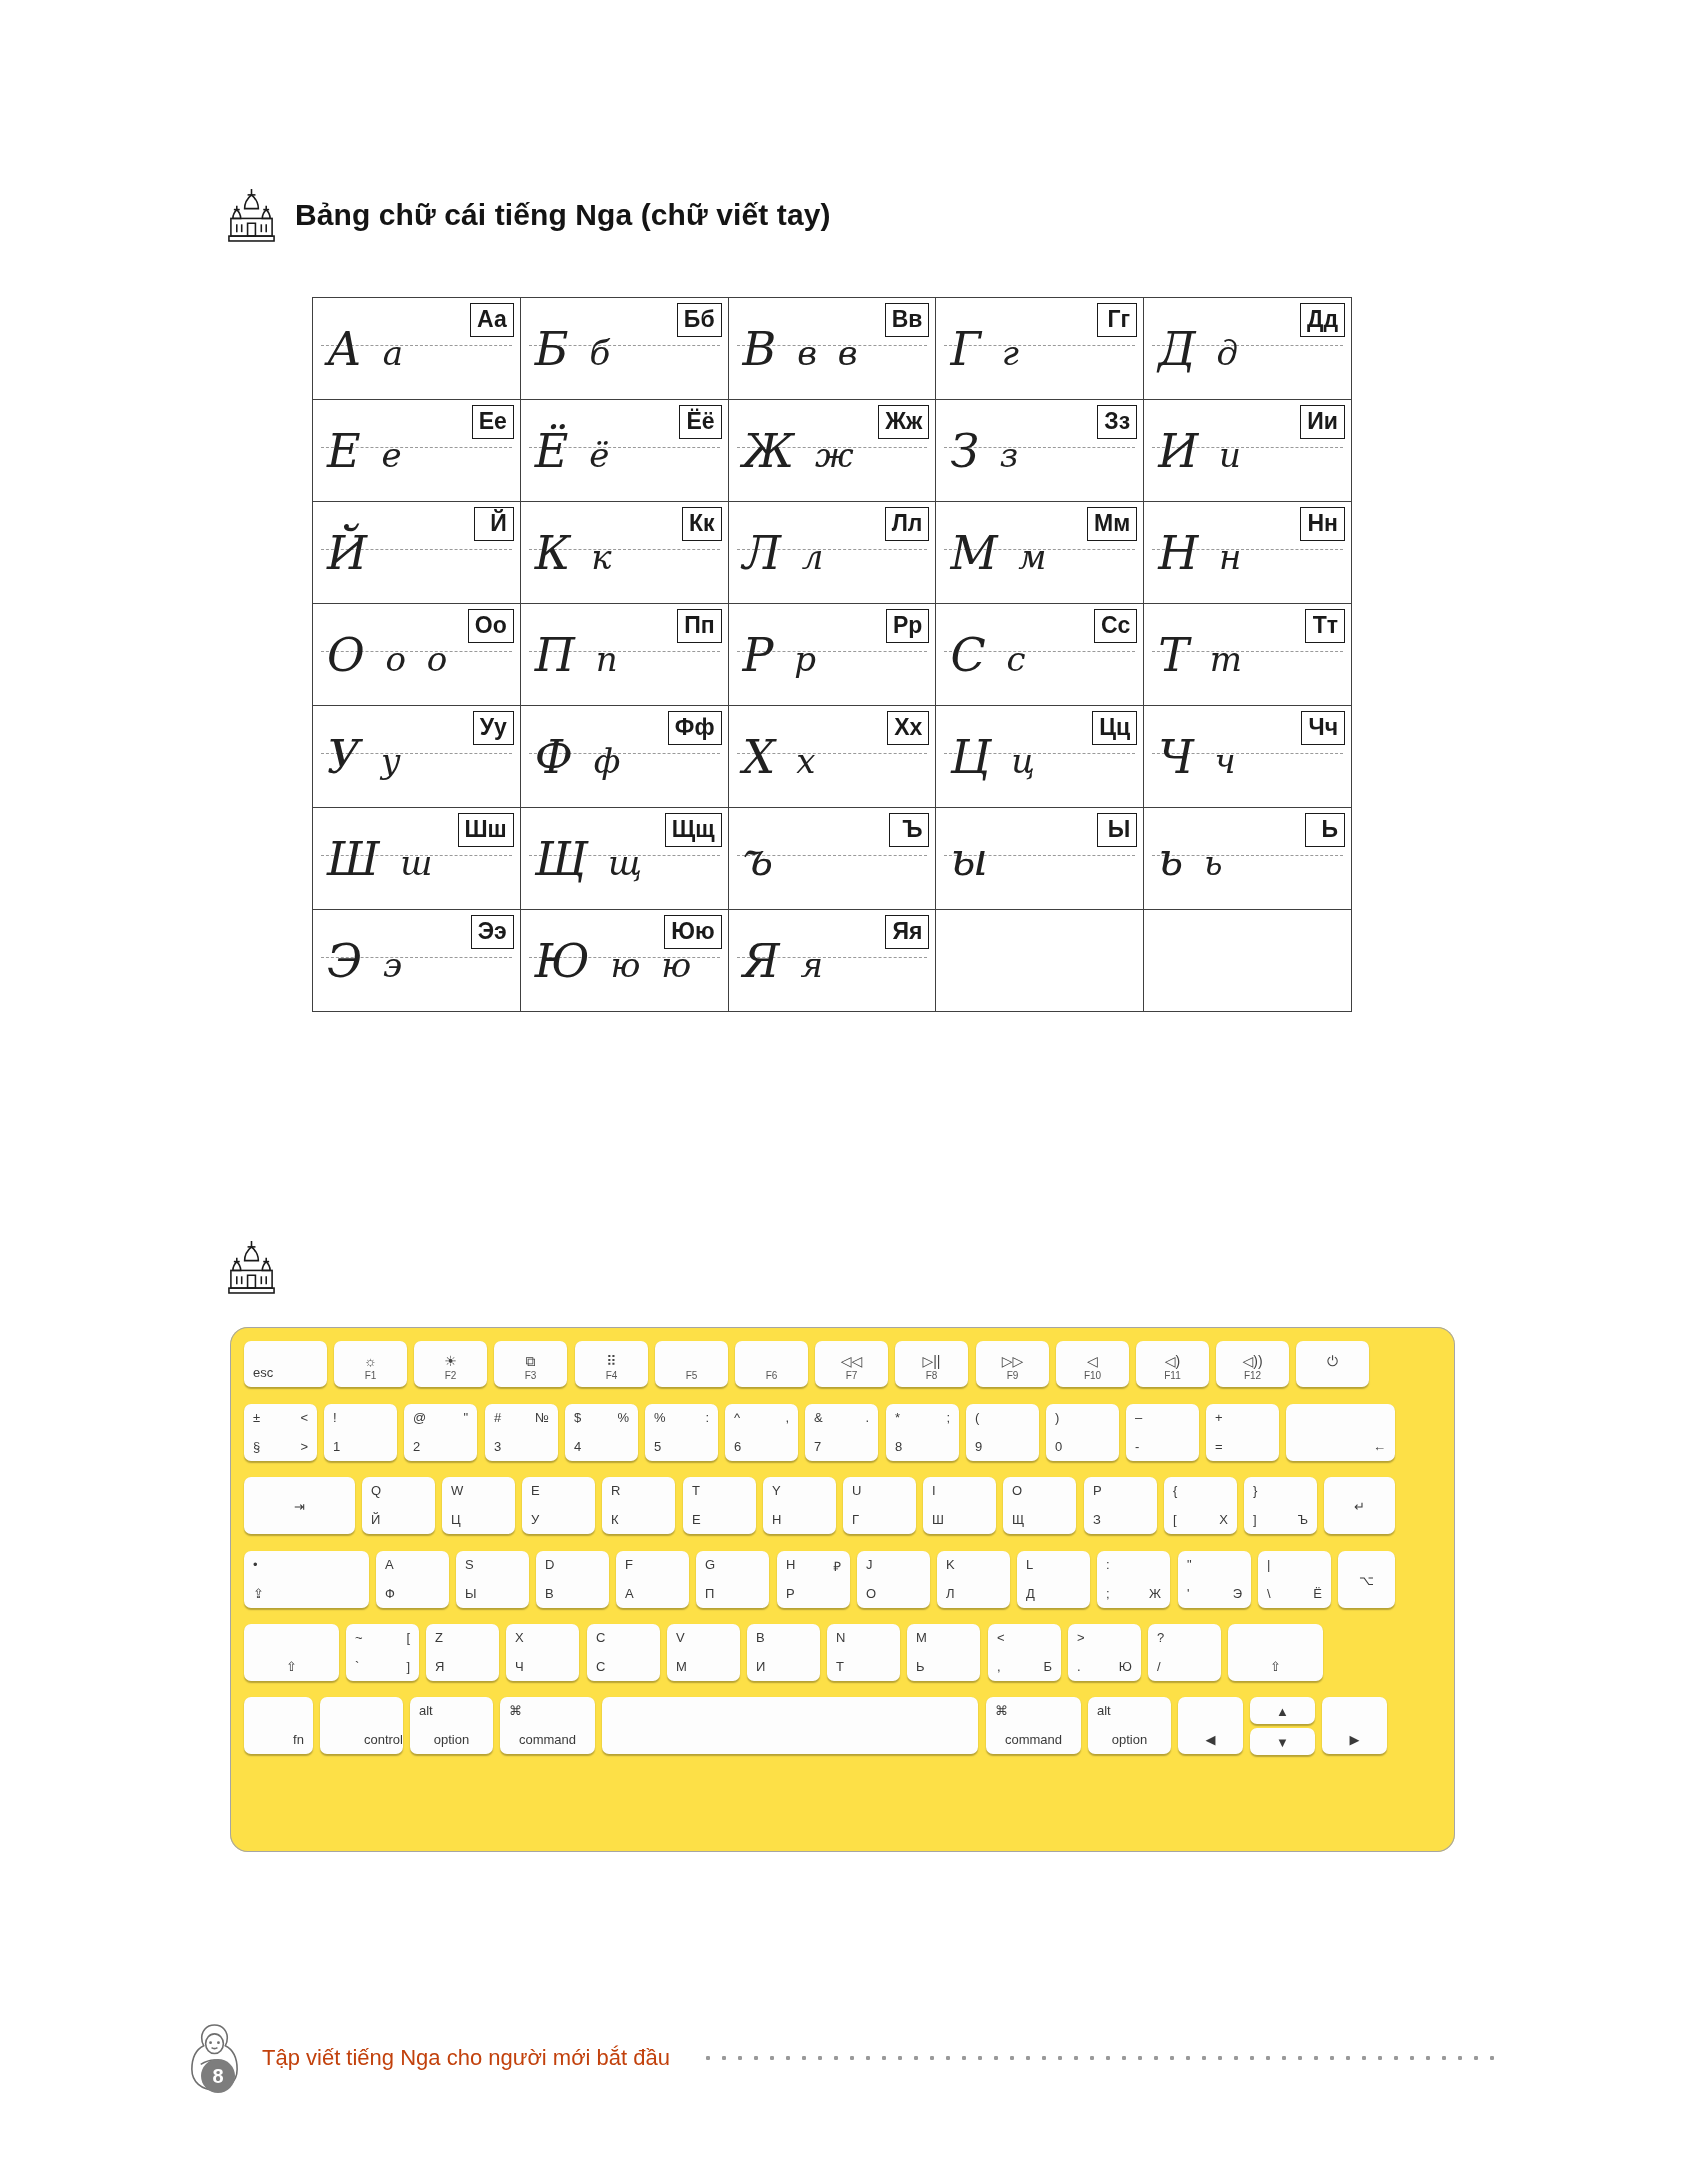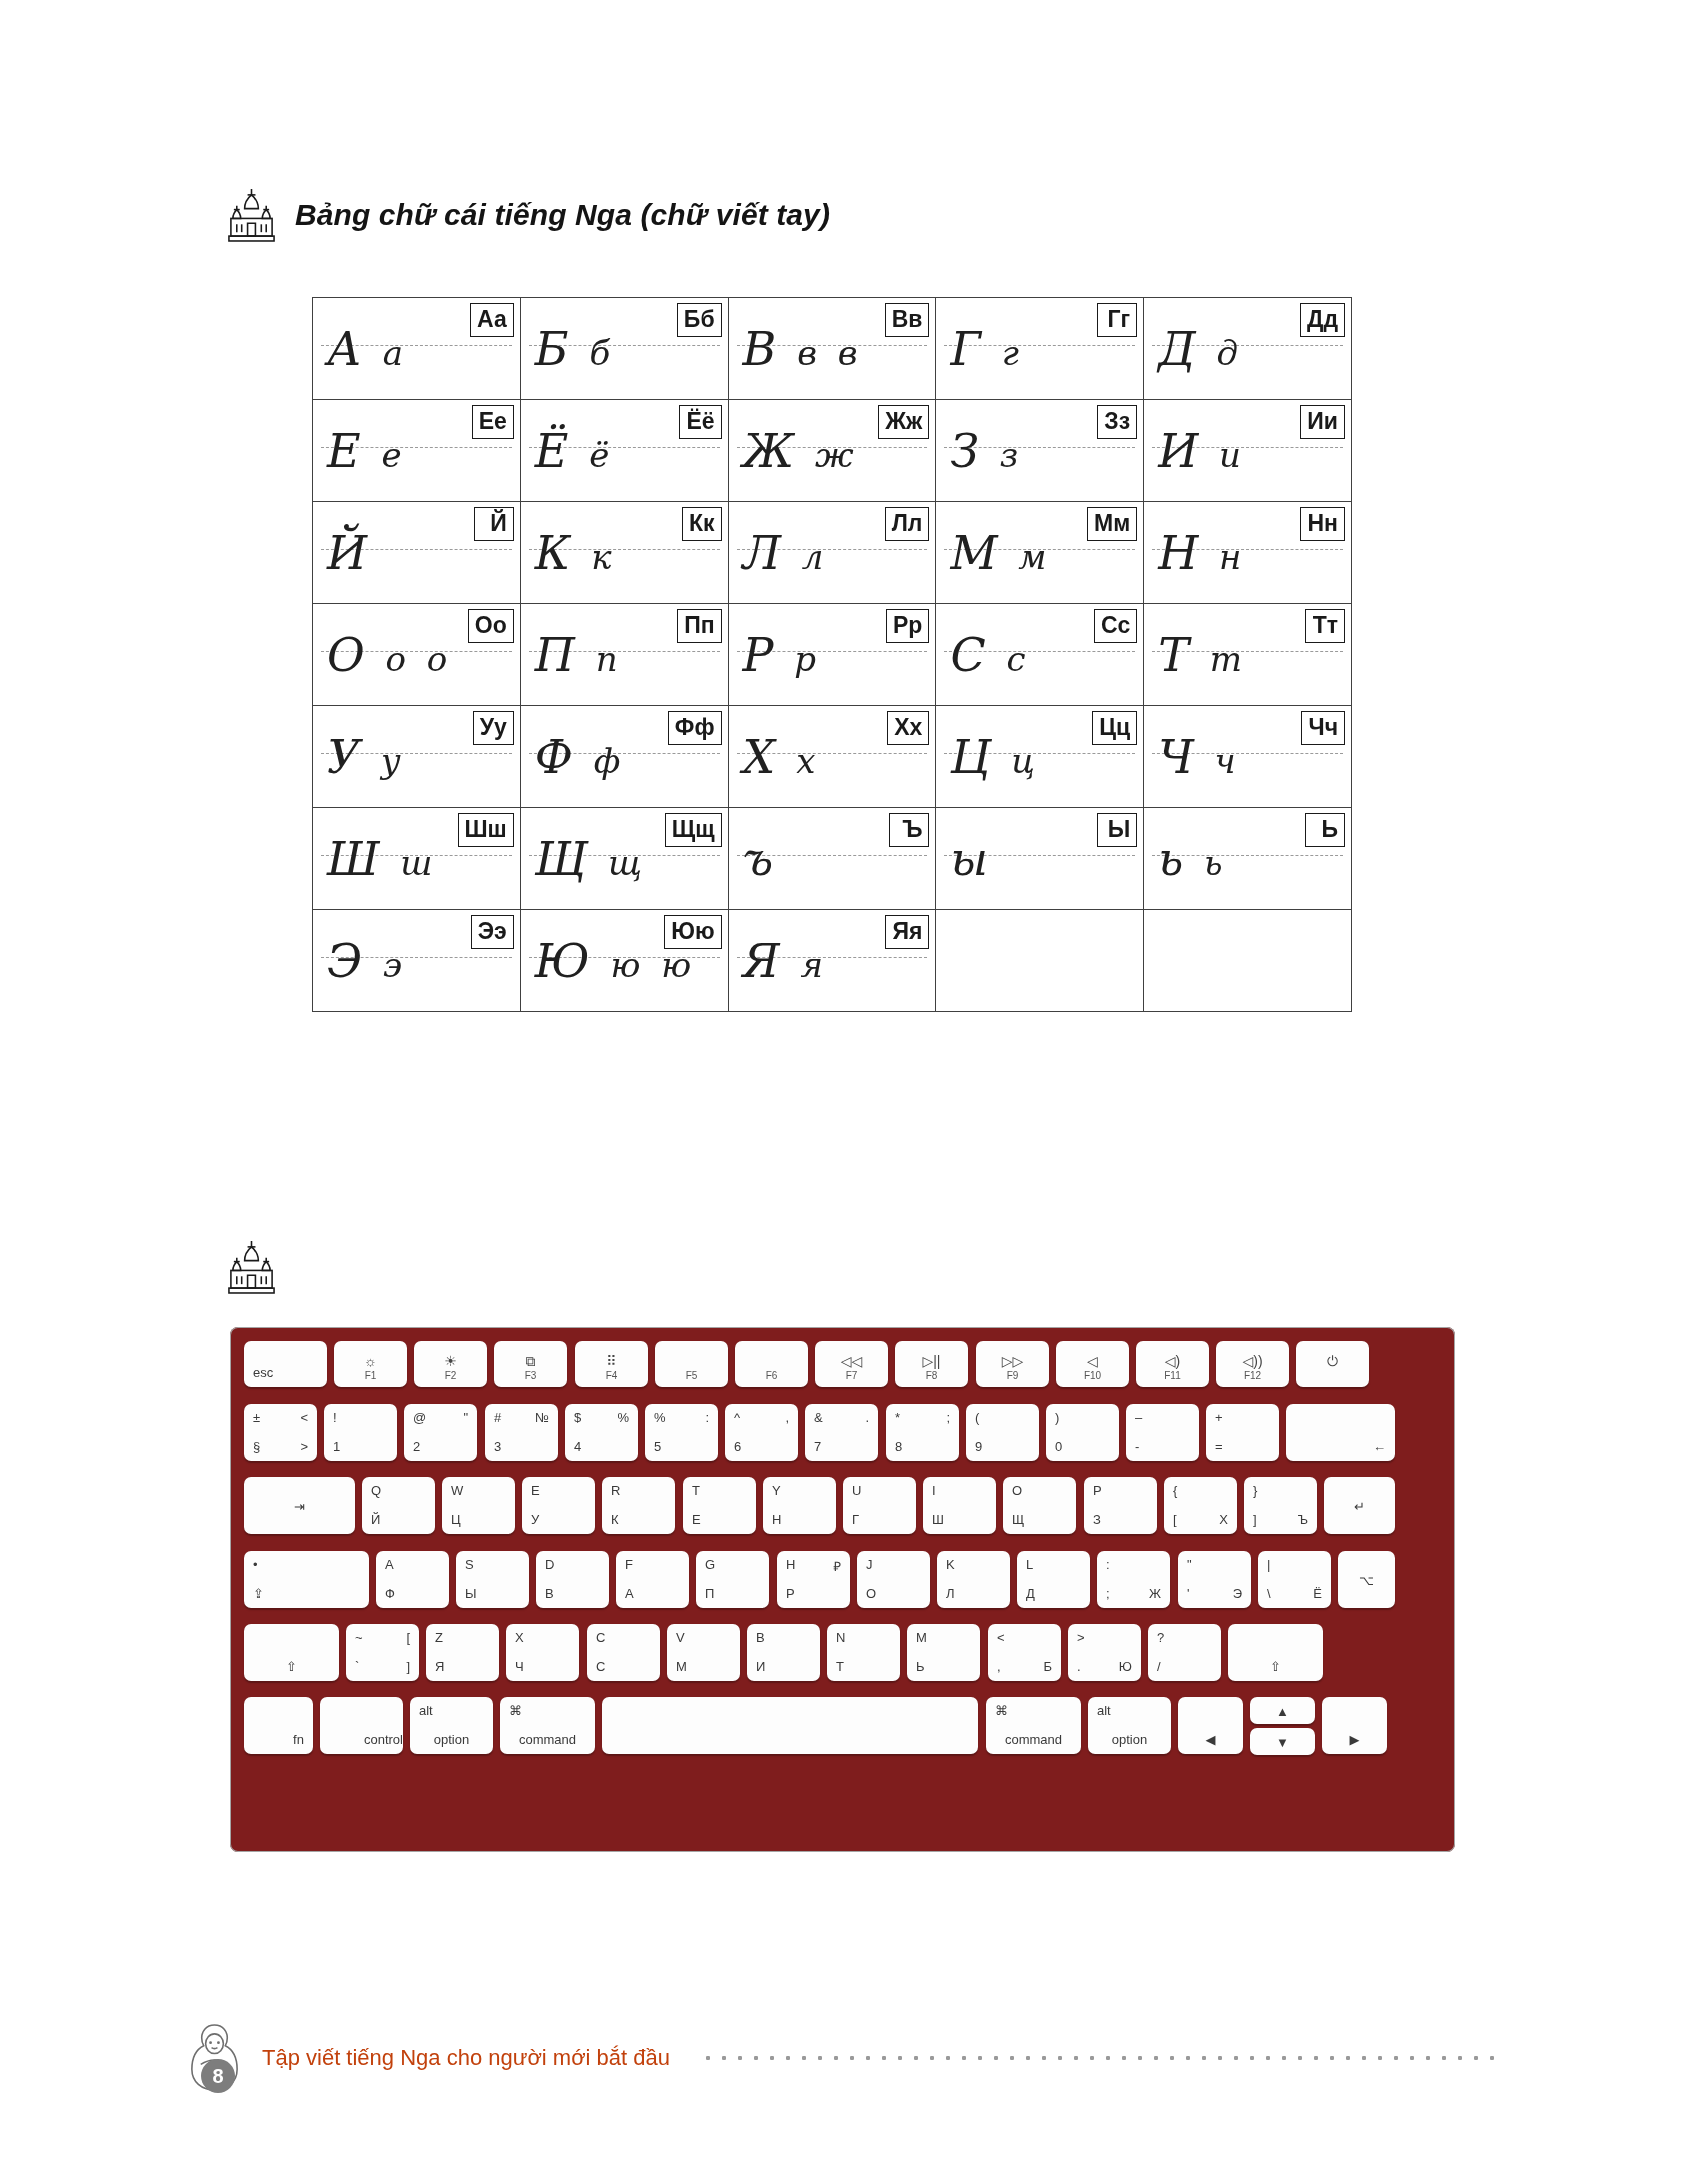--- a/index.html
+++ b/index.html
@@ -15,21 +15,20 @@
     color: #1a1a1a;
     overflow: hidden;
   }
 
   
   .section-head {
     position: absolute;
     display: flex;
     align-items: center;
     gap: 18px;
-    font-style: italic;
   }
   .section-head .head-text {
     font-size: 30px;
     font-weight: 700;
     letter-spacing: 0.1px;
     color: #141414;
     white-space: nowrap;
   }
   .church-icon { width: 51px; height: 57px; flex: 0 0 auto; }
 
@@ -93,22 +92,22 @@
   }
   .script .lower { font-size: 34px; }
 
   
   .keyboard {
     position: absolute;
     left: 230px;
     top: 1327px;
     width: 1225px;
     height: 525px;
-    background: #7f1d1d;
-    border-radius: 8px;
+    background: #fde047;
+    border-radius: 18px;
     box-shadow: inset 0 0 0 1px #a5a5a5;
     padding: 0;
   }
   .kb-row {
     position: absolute;
     left: 14px;
     right: 14px;
     height: 61px;
   }
   .key {

